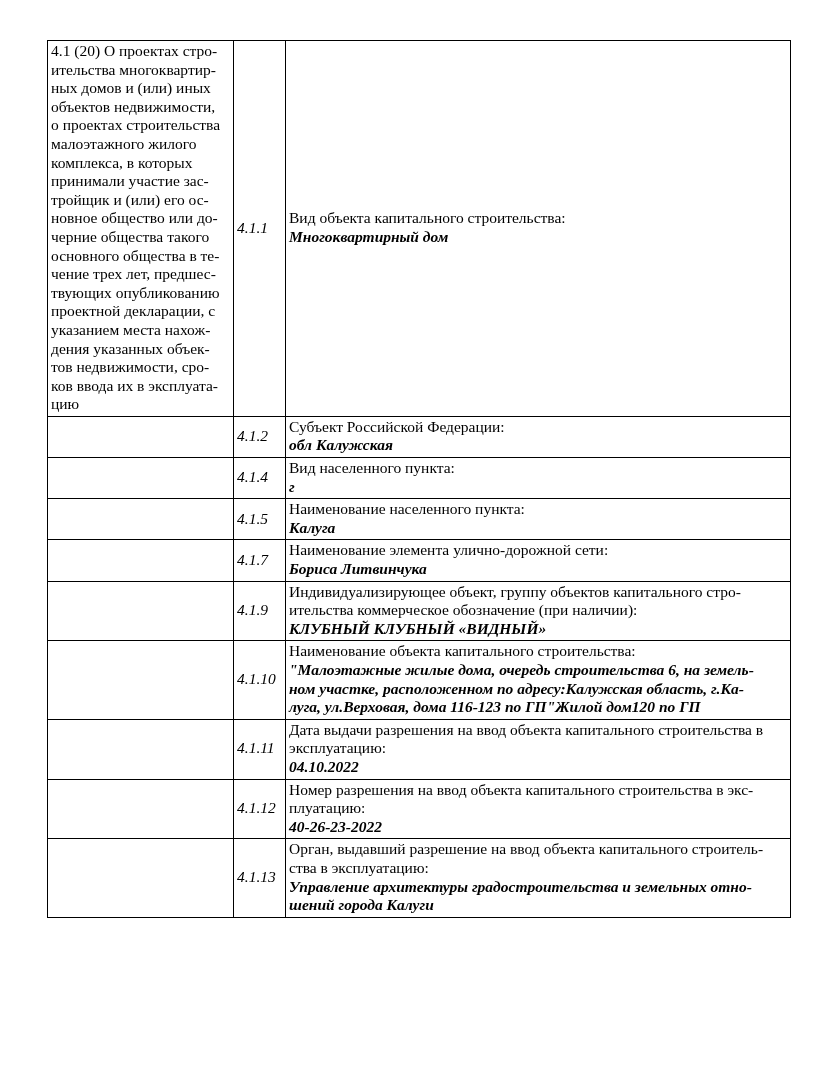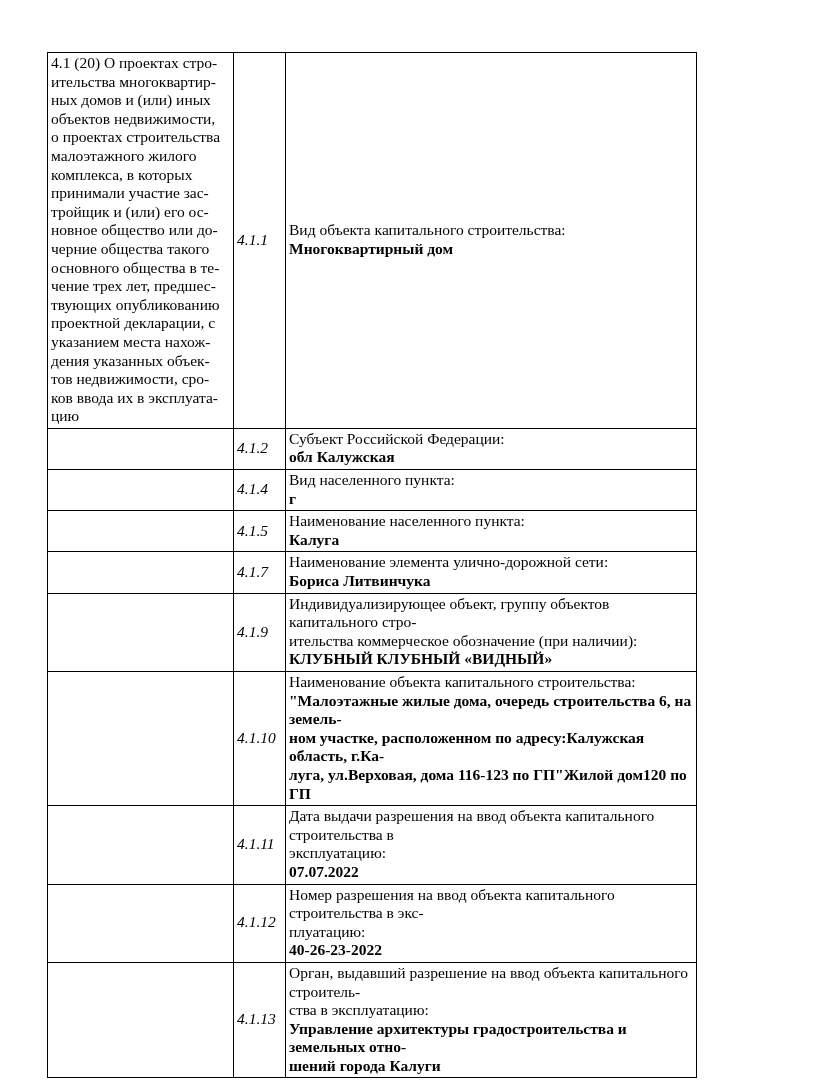--- a/index.html
+++ b/index.html
@@ -14,26 +14,25 @@
     position: relative;
     width: 835px;
     height: 1080px;
     background: #ffffff;
     overflow: hidden;
   }
   table.decl {
     position: absolute;
     left: 47px;
     top: 40px;
-    width: 650px;
+    width: 744px;
     border-collapse: collapse;
     table-layout: fixed;
     font-size: 15.5px;
     line-height: 1.2;
-    margin-top: 12px;
   }
   table.decl td {
     border: 1px solid #000;
     padding: 1px 3px 2px 3px;
     overflow: hidden;
   }
   td.col-left {
     width: 186px;
     vertical-align: top;
     white-space: pre-line;
@@ -47,20 +46,21 @@
     vertical-align: top;
   }
   td.col-content.middle {
     vertical-align: middle;
   }
   .label, .value {
     white-space: pre-line;
   }
   .value-bold {
     font-weight: bold;
+    font-style: italic;
   }
 </style>
 </head>
 <body>
 
 <div class="page">
   <table class="decl">
     <tbody id="table-body">
         <tr>
           <td class="col-left">4.1 (20) О проектах стро-
@@ -139,21 +139,21 @@
 ном участке, расположенном по адресу:Калужская область, г.Ка-
 луга, ул.Верховая, дома 116-123 по ГП"Жилой дом120 по ГП</div>
           </td>
         </tr>
         <tr>
           <td class="col-left"></td>
           <td class="col-code">4.1.11</td>
           <td class="col-content">
             <div class="label">Дата выдачи разрешения на ввод объекта капитального строительства в
 эксплуатацию:</div>
-            <div class="value value-bold">07.07.2022</div>
+            <div class="value value-bold">04.10.2022</div>
           </td>
         </tr>
         <tr>
           <td class="col-left"></td>
           <td class="col-code">4.1.12</td>
           <td class="col-content">
             <div class="label">Номер разрешения на ввод объекта капитального строительства в экс-
 плуатацию:</div>
             <div class="value value-bold">40-26-23-2022</div>
           </td>

